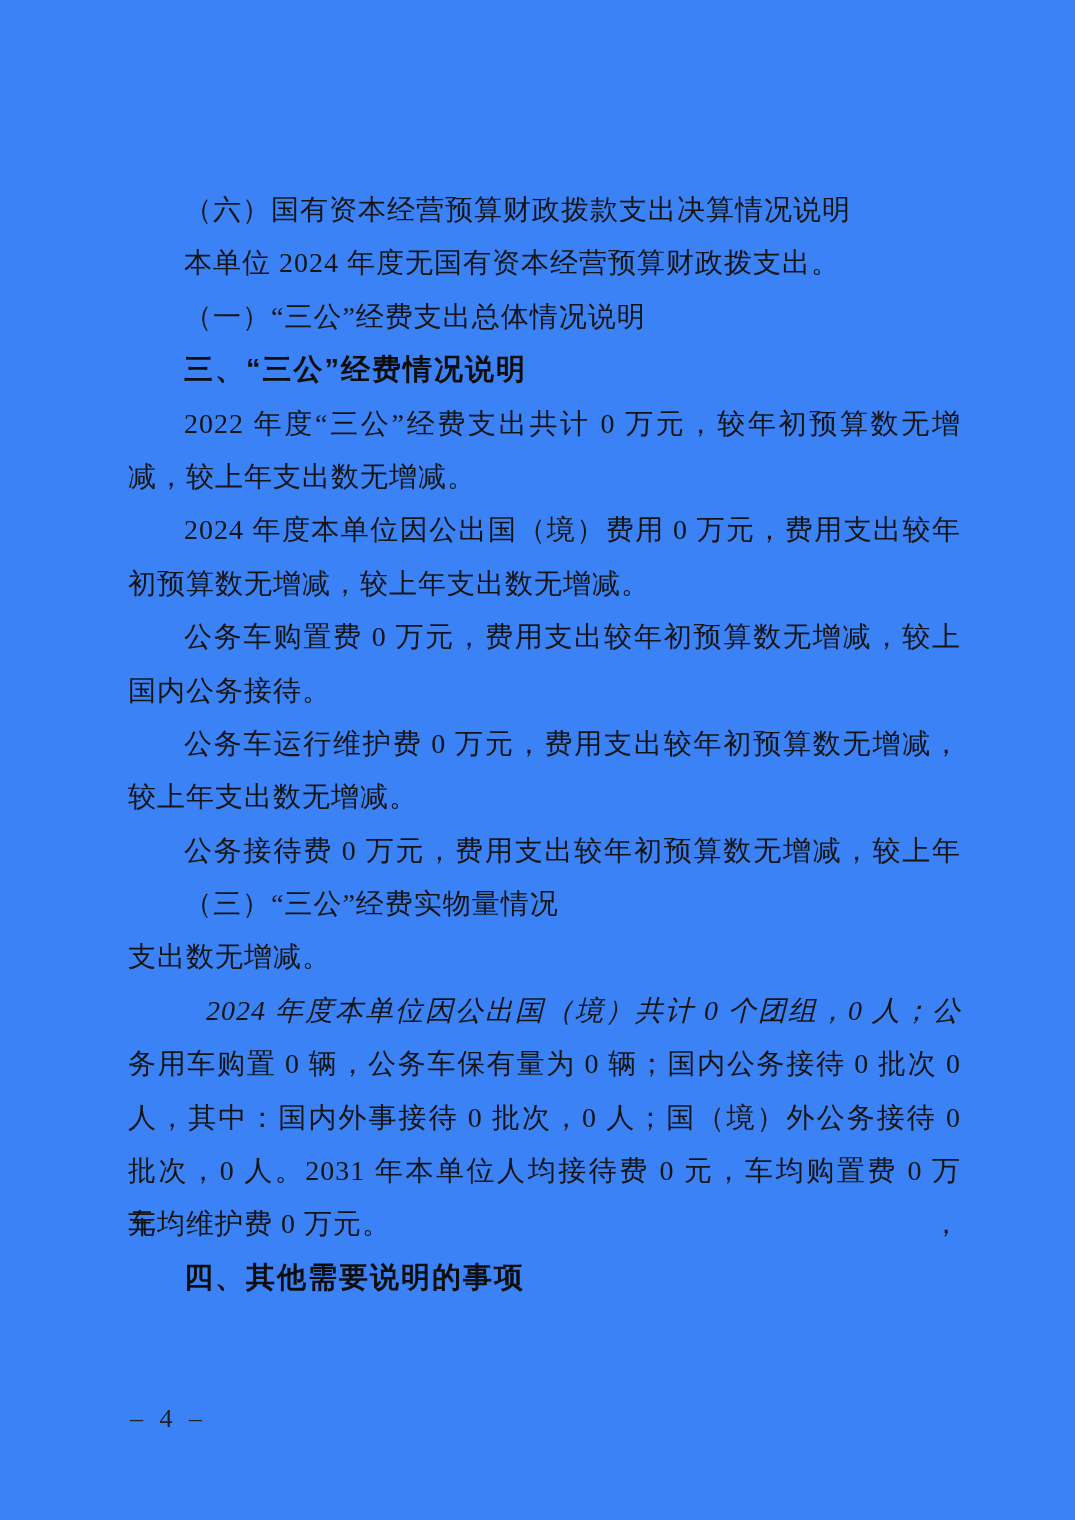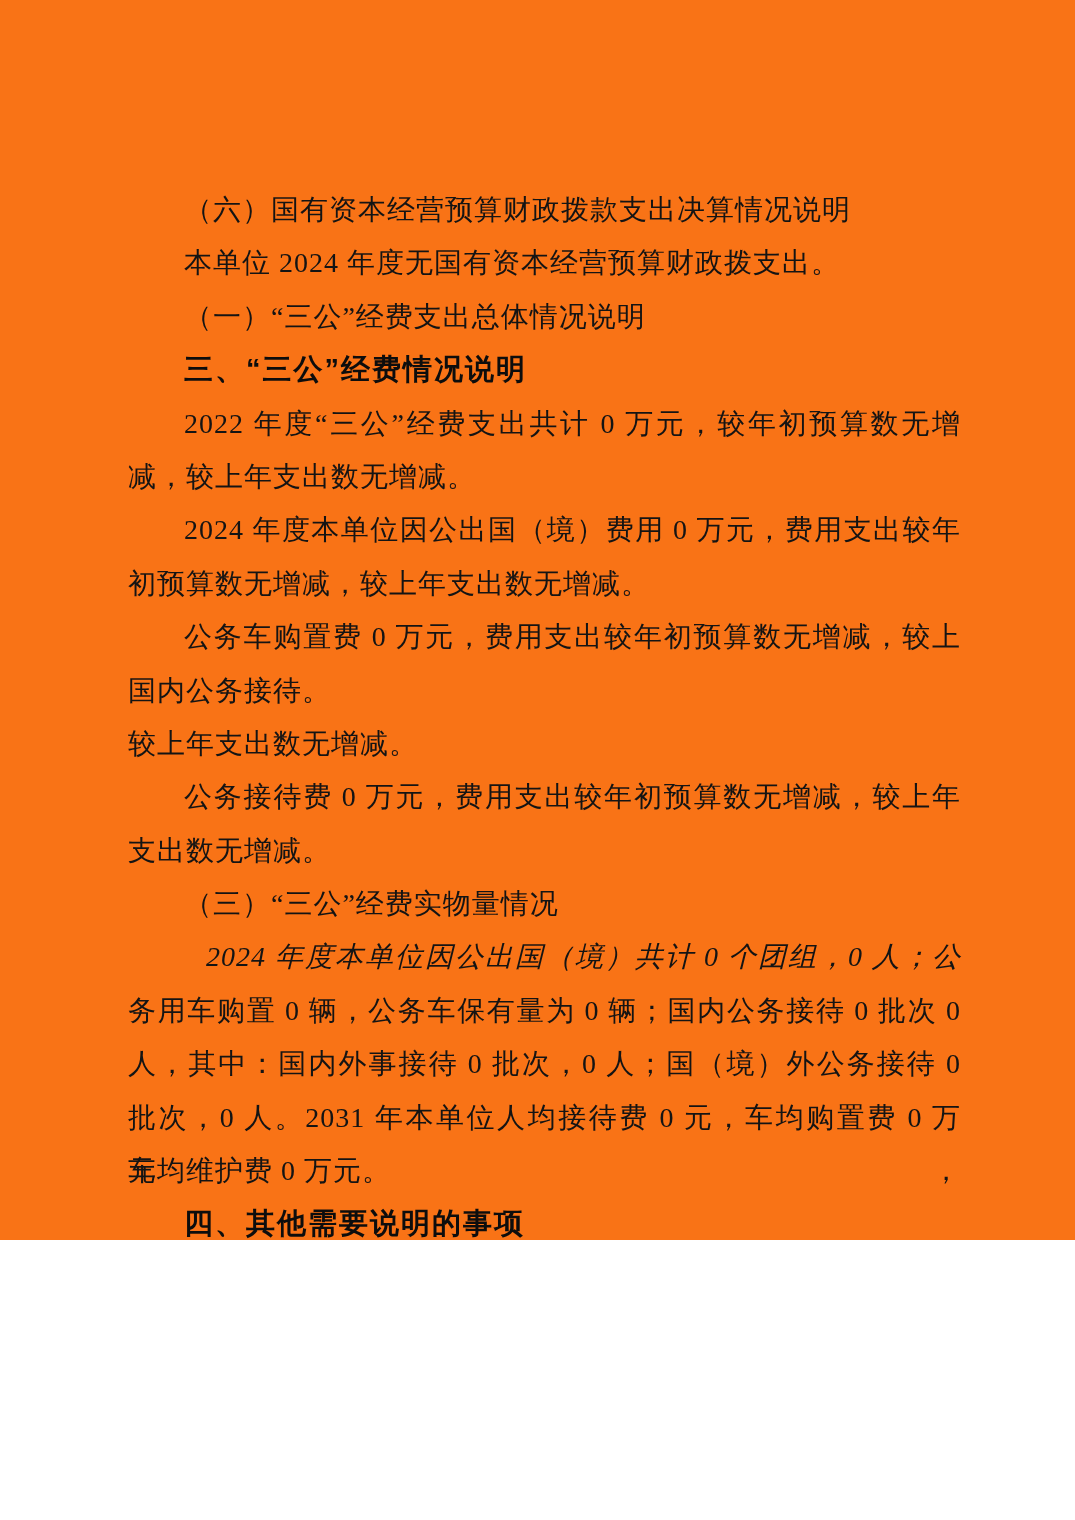--- a/index.html
+++ b/index.html
@@ -3,22 +3,22 @@
 <meta charset="utf-8">
 <style>
   html, body {
     margin: 0;
     padding: 0;
     background: #ffffff;
   }
   .page {
     position: relative;
     width: 1075px;
-    height: 1240px;
-    background: #f97316;
+    height: 1520px;
+    background: #3b82f6;
     color: #111111;
     overflow: hidden;
   }
   .content {
     position: absolute;
     left: 128px;
     top: 183px;
     width: 833px;
   }
   .line {
@@ -61,24 +61,25 @@
     <div class="line indent">（六）国有资本经营预算财政拨款支出决算情况说明</div>
     <div class="line indent">本单位 2024 年度无国有资本经营预算财政拨支出。</div>
     <div class="line indent">（一）“三公”经费支出总体情况说明</div>
     <div class="line indent heading">三、“三公”经费情况说明</div>
     <div class="line indent justify">2022 年度“三公”经费支出共计 0 万元，较年初预算数无增</div>
     <div class="line">减，较上年支出数无增减。</div>
     <div class="line indent justify">2024 年度本单位因公出国（境）费用 0 万元，费用支出较年</div>
     <div class="line">初预算数无增减，较上年支出数无增减。</div>
     <div class="line indent justify">公务车购置费 0 万元，费用支出较年初预算数无增减，较上</div>
     <div class="line">国内公务接待。</div>
+    <div class="line indent justify">公务车运行维护费 0 万元，费用支出较年初预算数无增减，</div>
     <div class="line">较上年支出数无增减。</div>
     <div class="line indent justify">公务接待费 0 万元，费用支出较年初预算数无增减，较上年</div>
+    <div class="line indent">（三）“三公”经费实物量情况</div>
     <div class="line">支出数无增减。</div>
-    <div class="line indent">（三）“三公”经费实物量情况</div>
     <div class="line indent-lg justify">2024 年度本单位因公出国（境）共计 0 个团组，0 人；公</div>
     <div class="line justify">务用车购置 0 辆，公务车保有量为 0 辆；国内公务接待 0 批次 0</div>
     <div class="line justify">人，其中：国内外事接待 0 批次，0 人；国（境）外公务接待 0</div>
     <div class="line justify">批次，0 人。2031 年本单位人均接待费 0 元，车均购置费 0 万元，</div>
     <div class="line">车均维护费 0 万元。</div>
     <div class="line indent heading">四、其他需要说明的事项</div>
   </div>
   <div class="page-number">– 4 –</div>
 </div>
 

